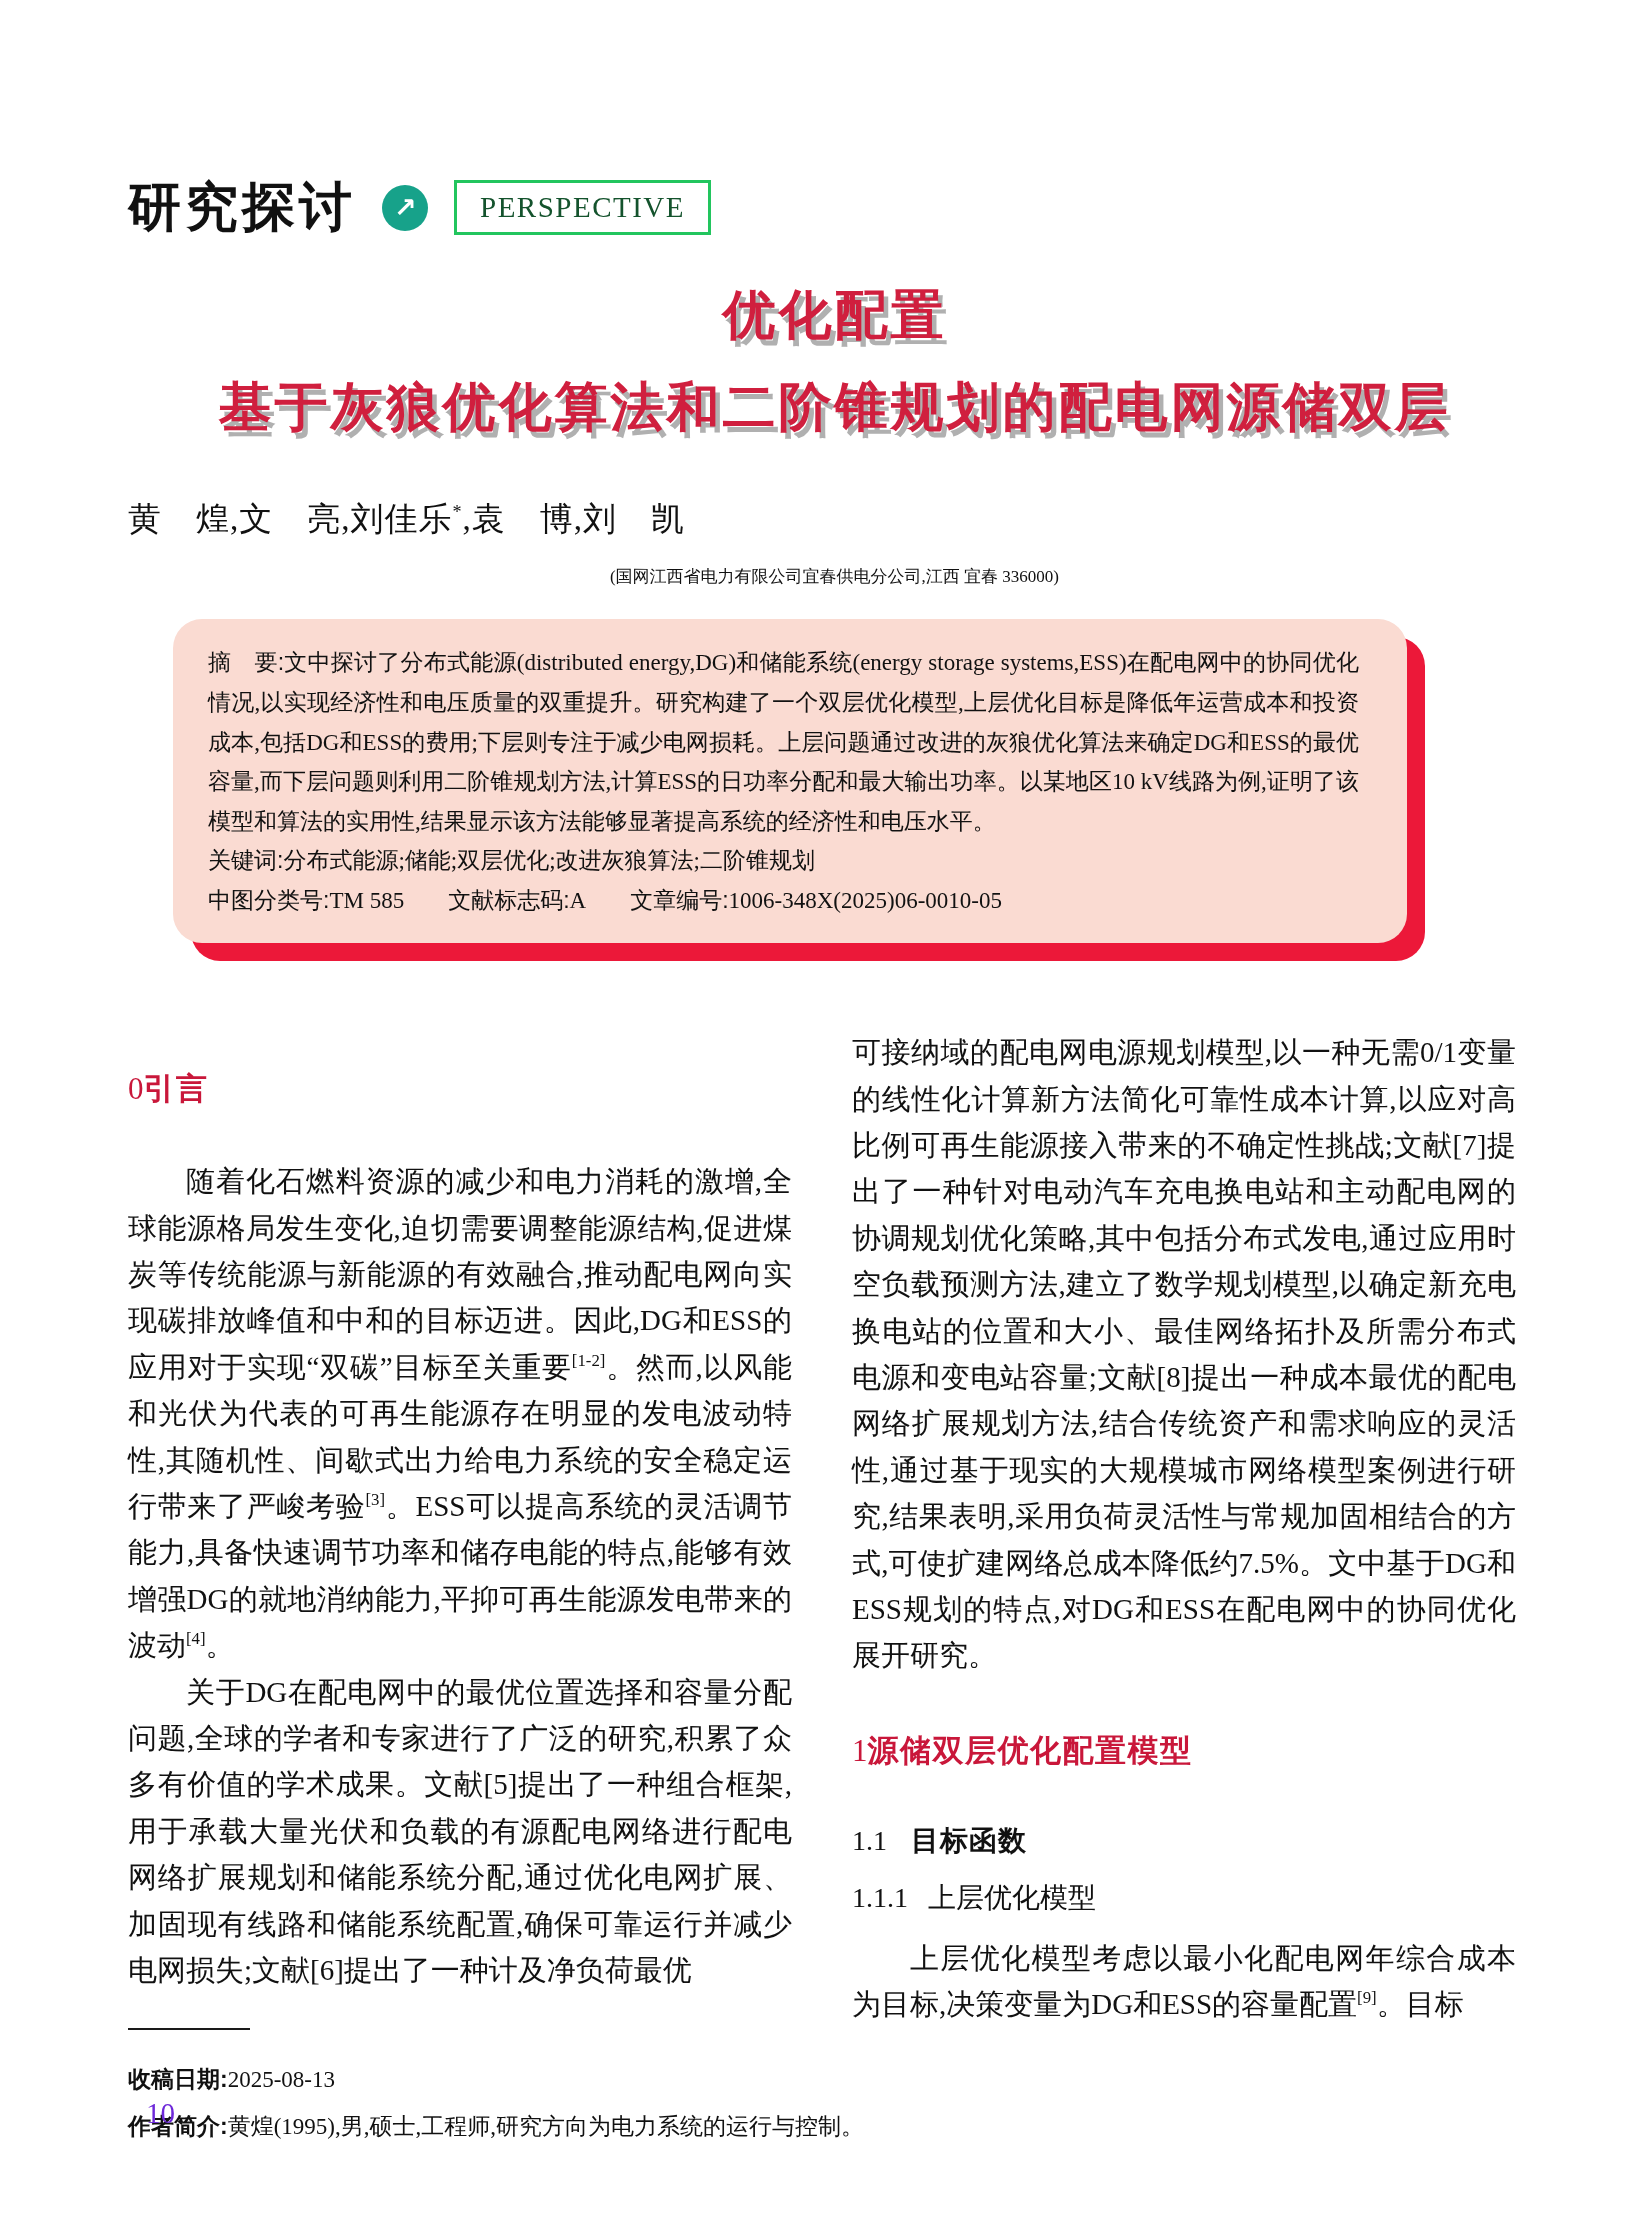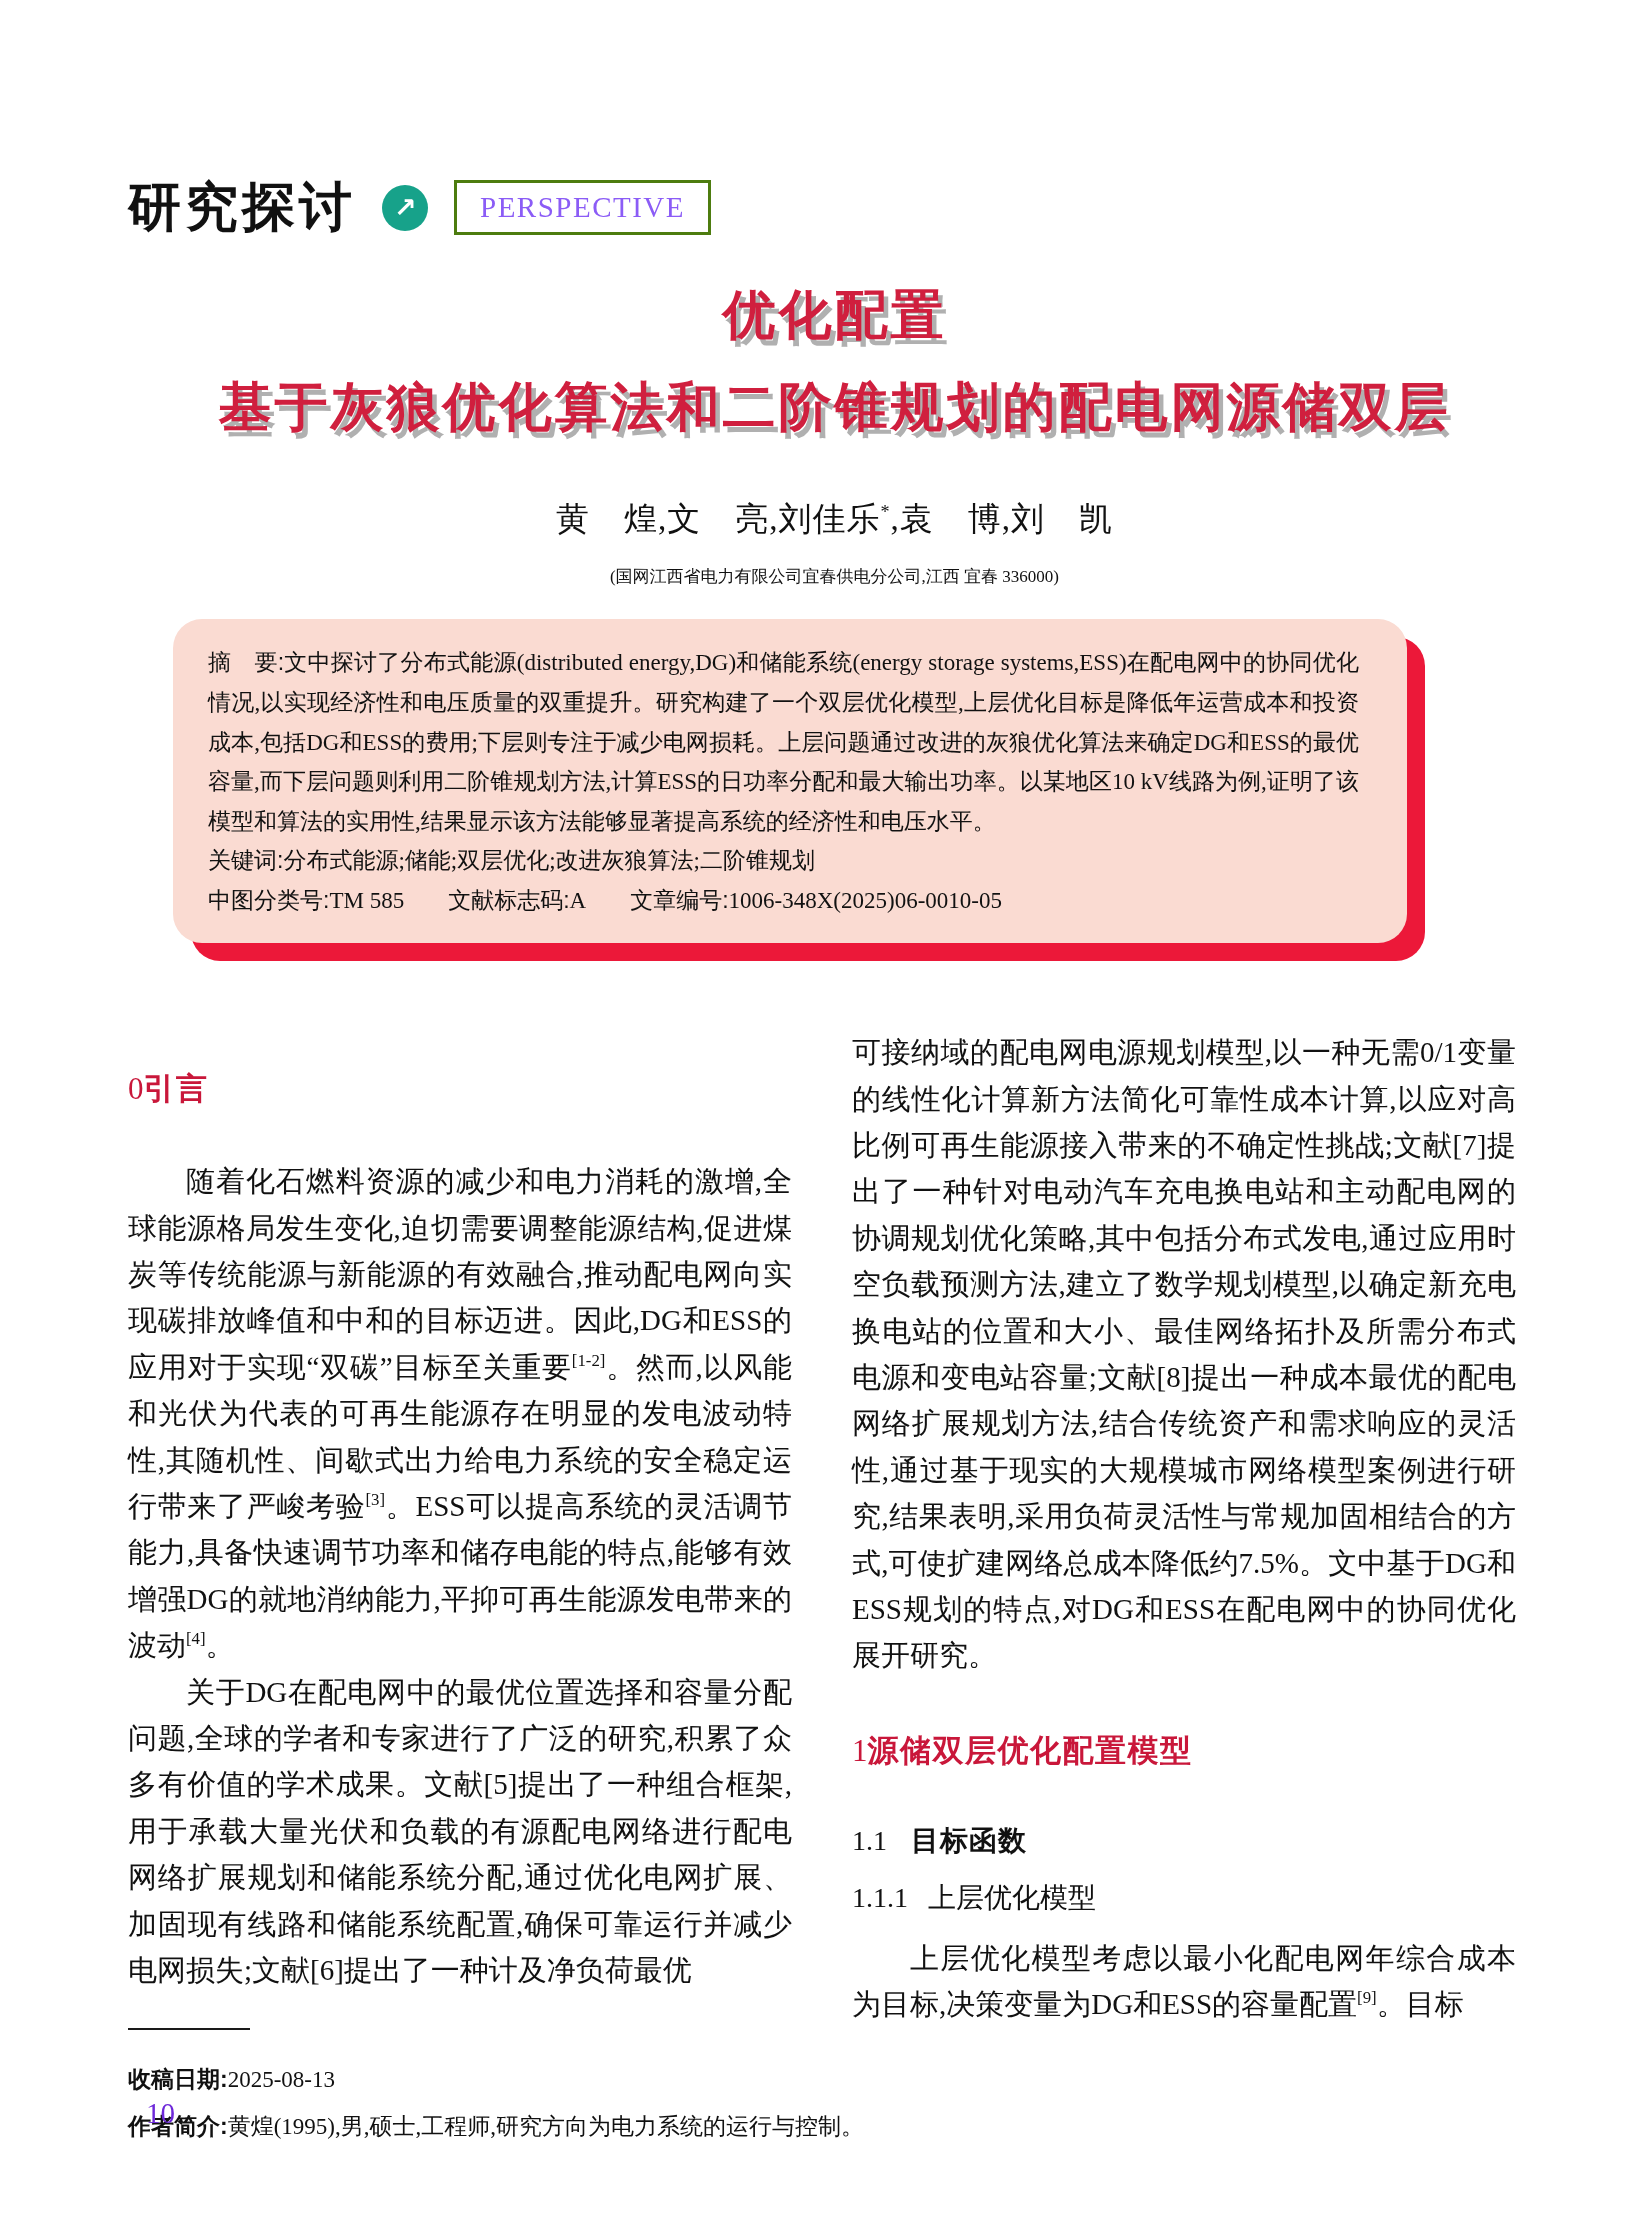--- a/index.html
+++ b/index.html
@@ -29,37 +29,37 @@
     font-weight:900;font-size:53px;letter-spacing:4px;color:#111;
   }
   .badge{
     width:46px;height:46px;border-radius:50%;
     background:var(--teal);
     display:flex;align-items:center;justify-content:center;
     flex:0 0 auto;
   }
   .badge .arrow{color:#fff;font-size:27px;font-weight:bold;font-family:"DejaVu Sans", sans-serif;line-height:1;}
   .en-box{
-    border:3px solid #4d7c0f;
+    border:3px solid #22c55e;
     background:#fff;
     padding:8px 23px;
     font-family:"Liberation Serif", serif;
-    font-size:29px;letter-spacing:1.5px;color:#8b5cf6;
+    font-size:29px;letter-spacing:1.5px;color:#14532d;
   }
   
   .title{
     margin-top:30px;text-align:center;
     font-family:"Liberation Sans", sans-serif;
     font-weight:900;font-size:53px;line-height:1.74;letter-spacing:3px;
     color:var(--accent_red);
     text-shadow:4.5px 5.5px 0 var(--title_shadow);
   }
   
   .authors{
-    margin-top:44px;text-align:center;
+    margin-top:44px;
     font-size:33px;letter-spacing:1px;color:#111;
   }
   .authors sup{font-size:0.55em;}
   .affil{
     margin-top:23px;text-align:center;
     font-size:17px;color:#111;
   }
   
   .abs-box{
     margin-top:31px;margin-left:45px;

